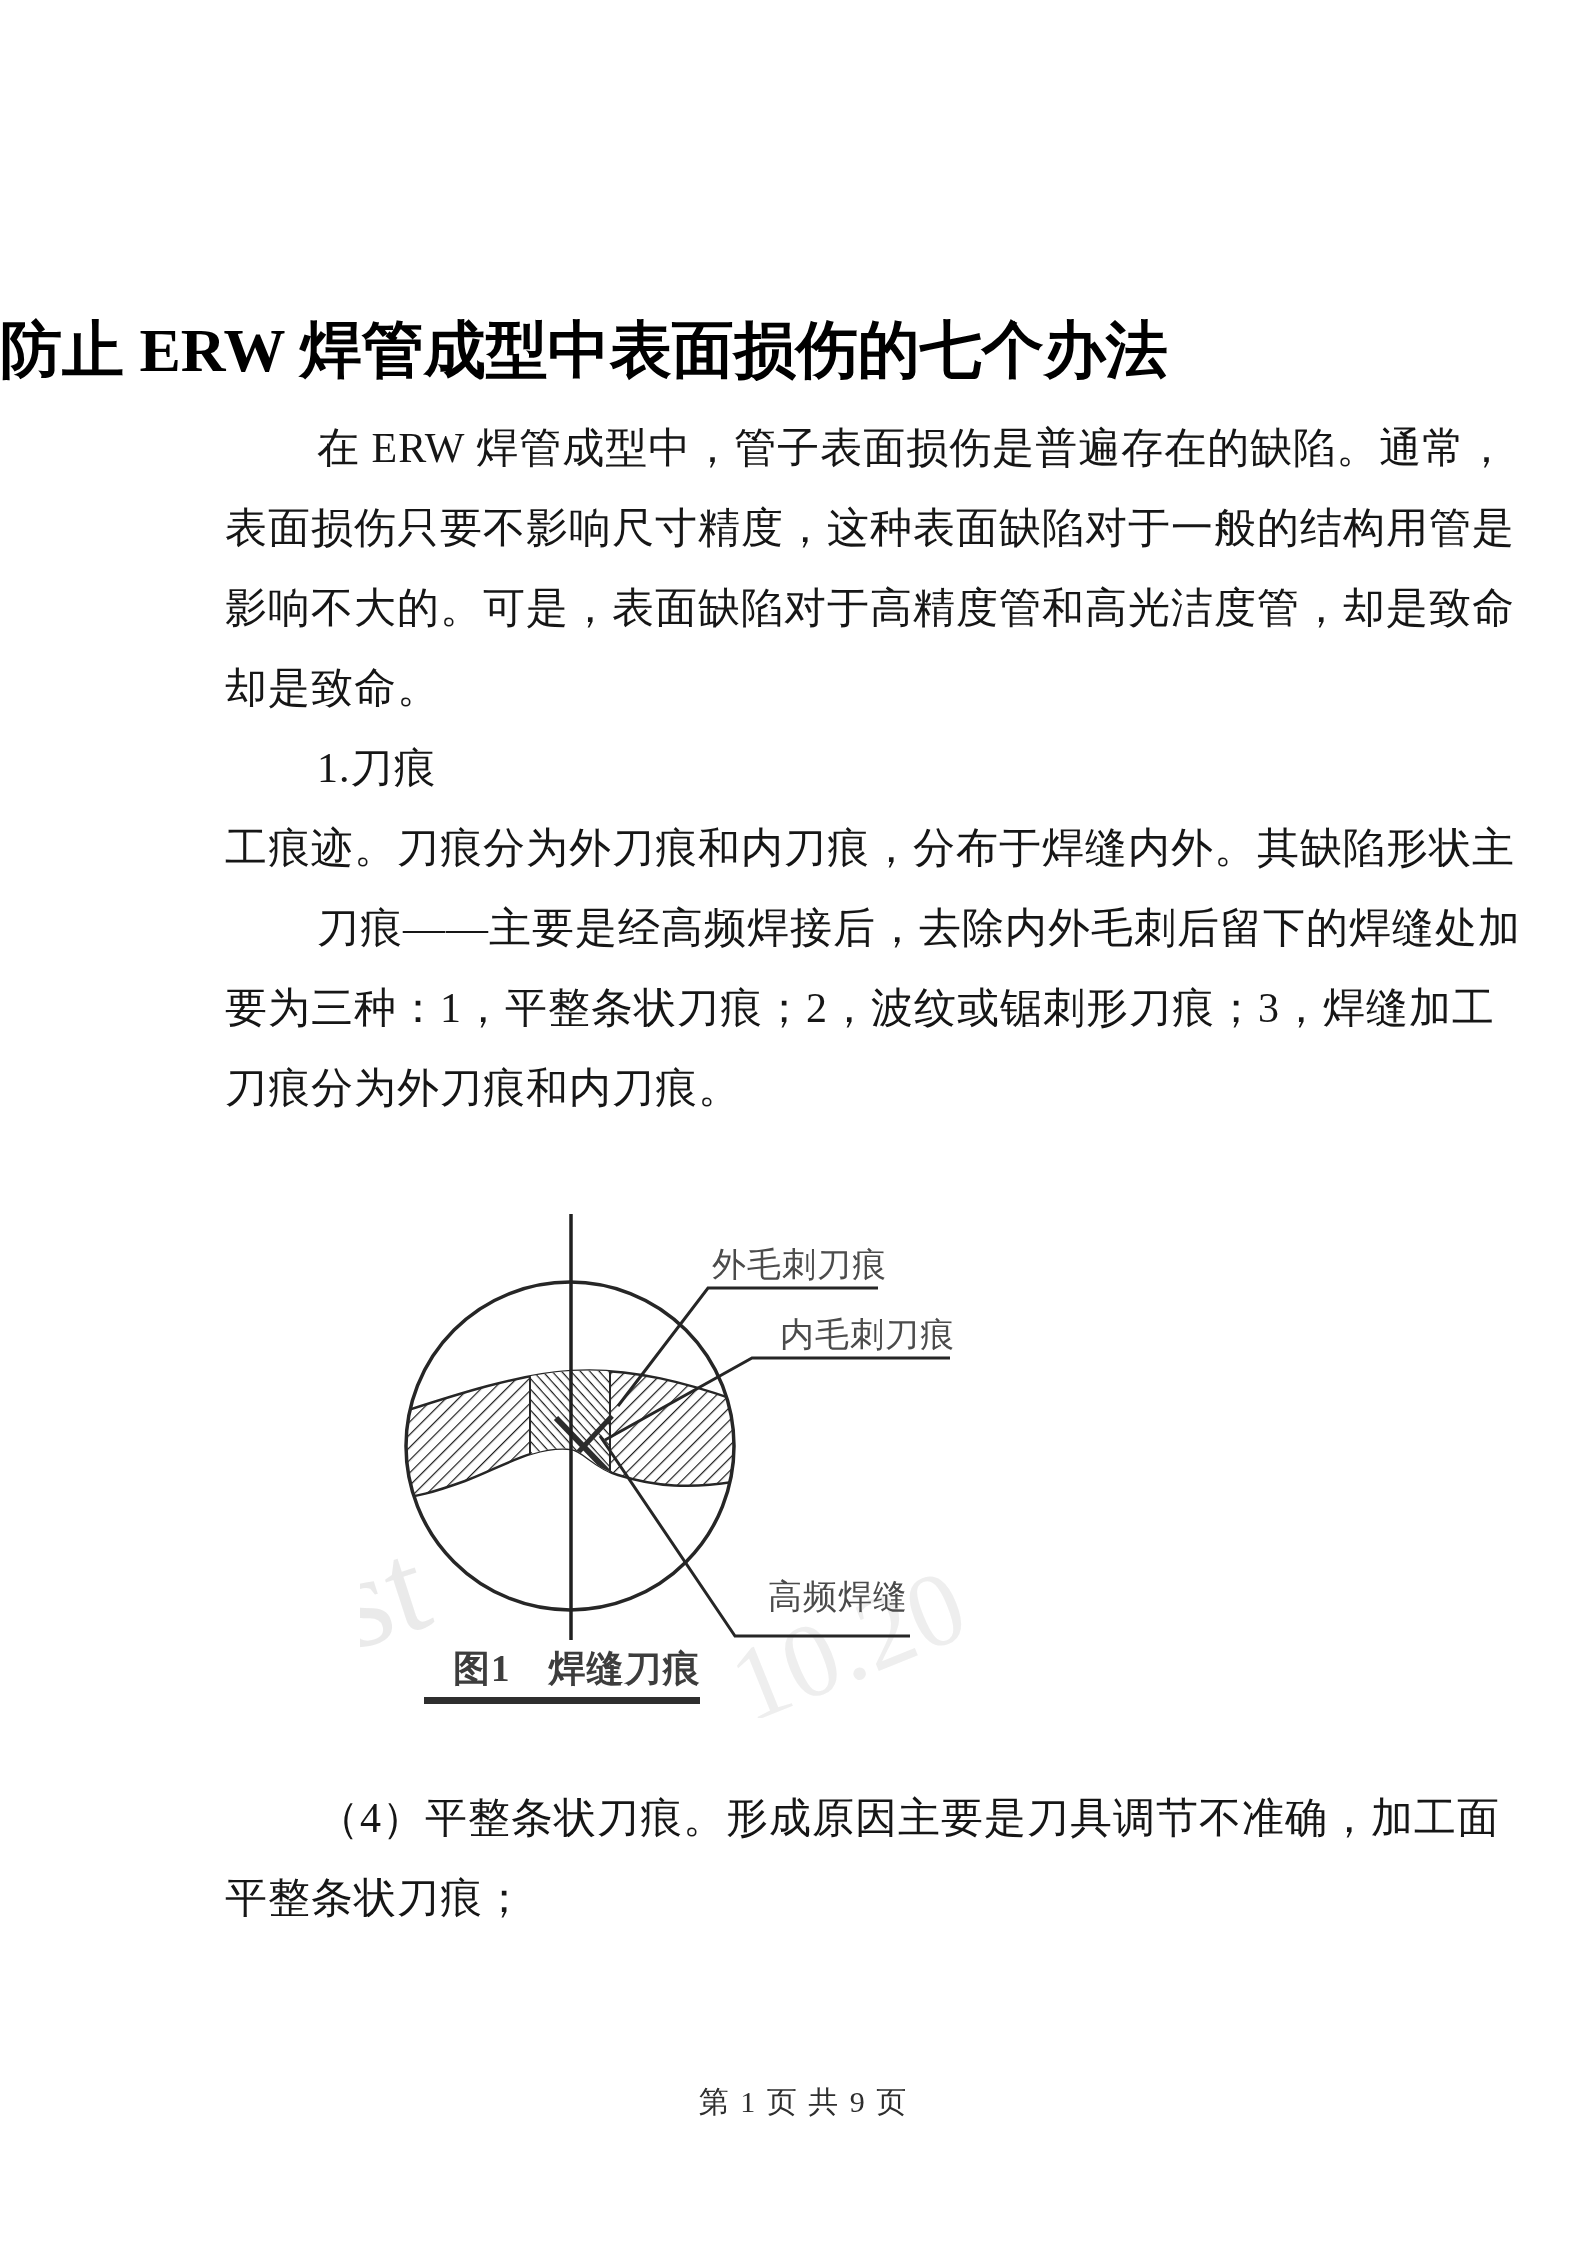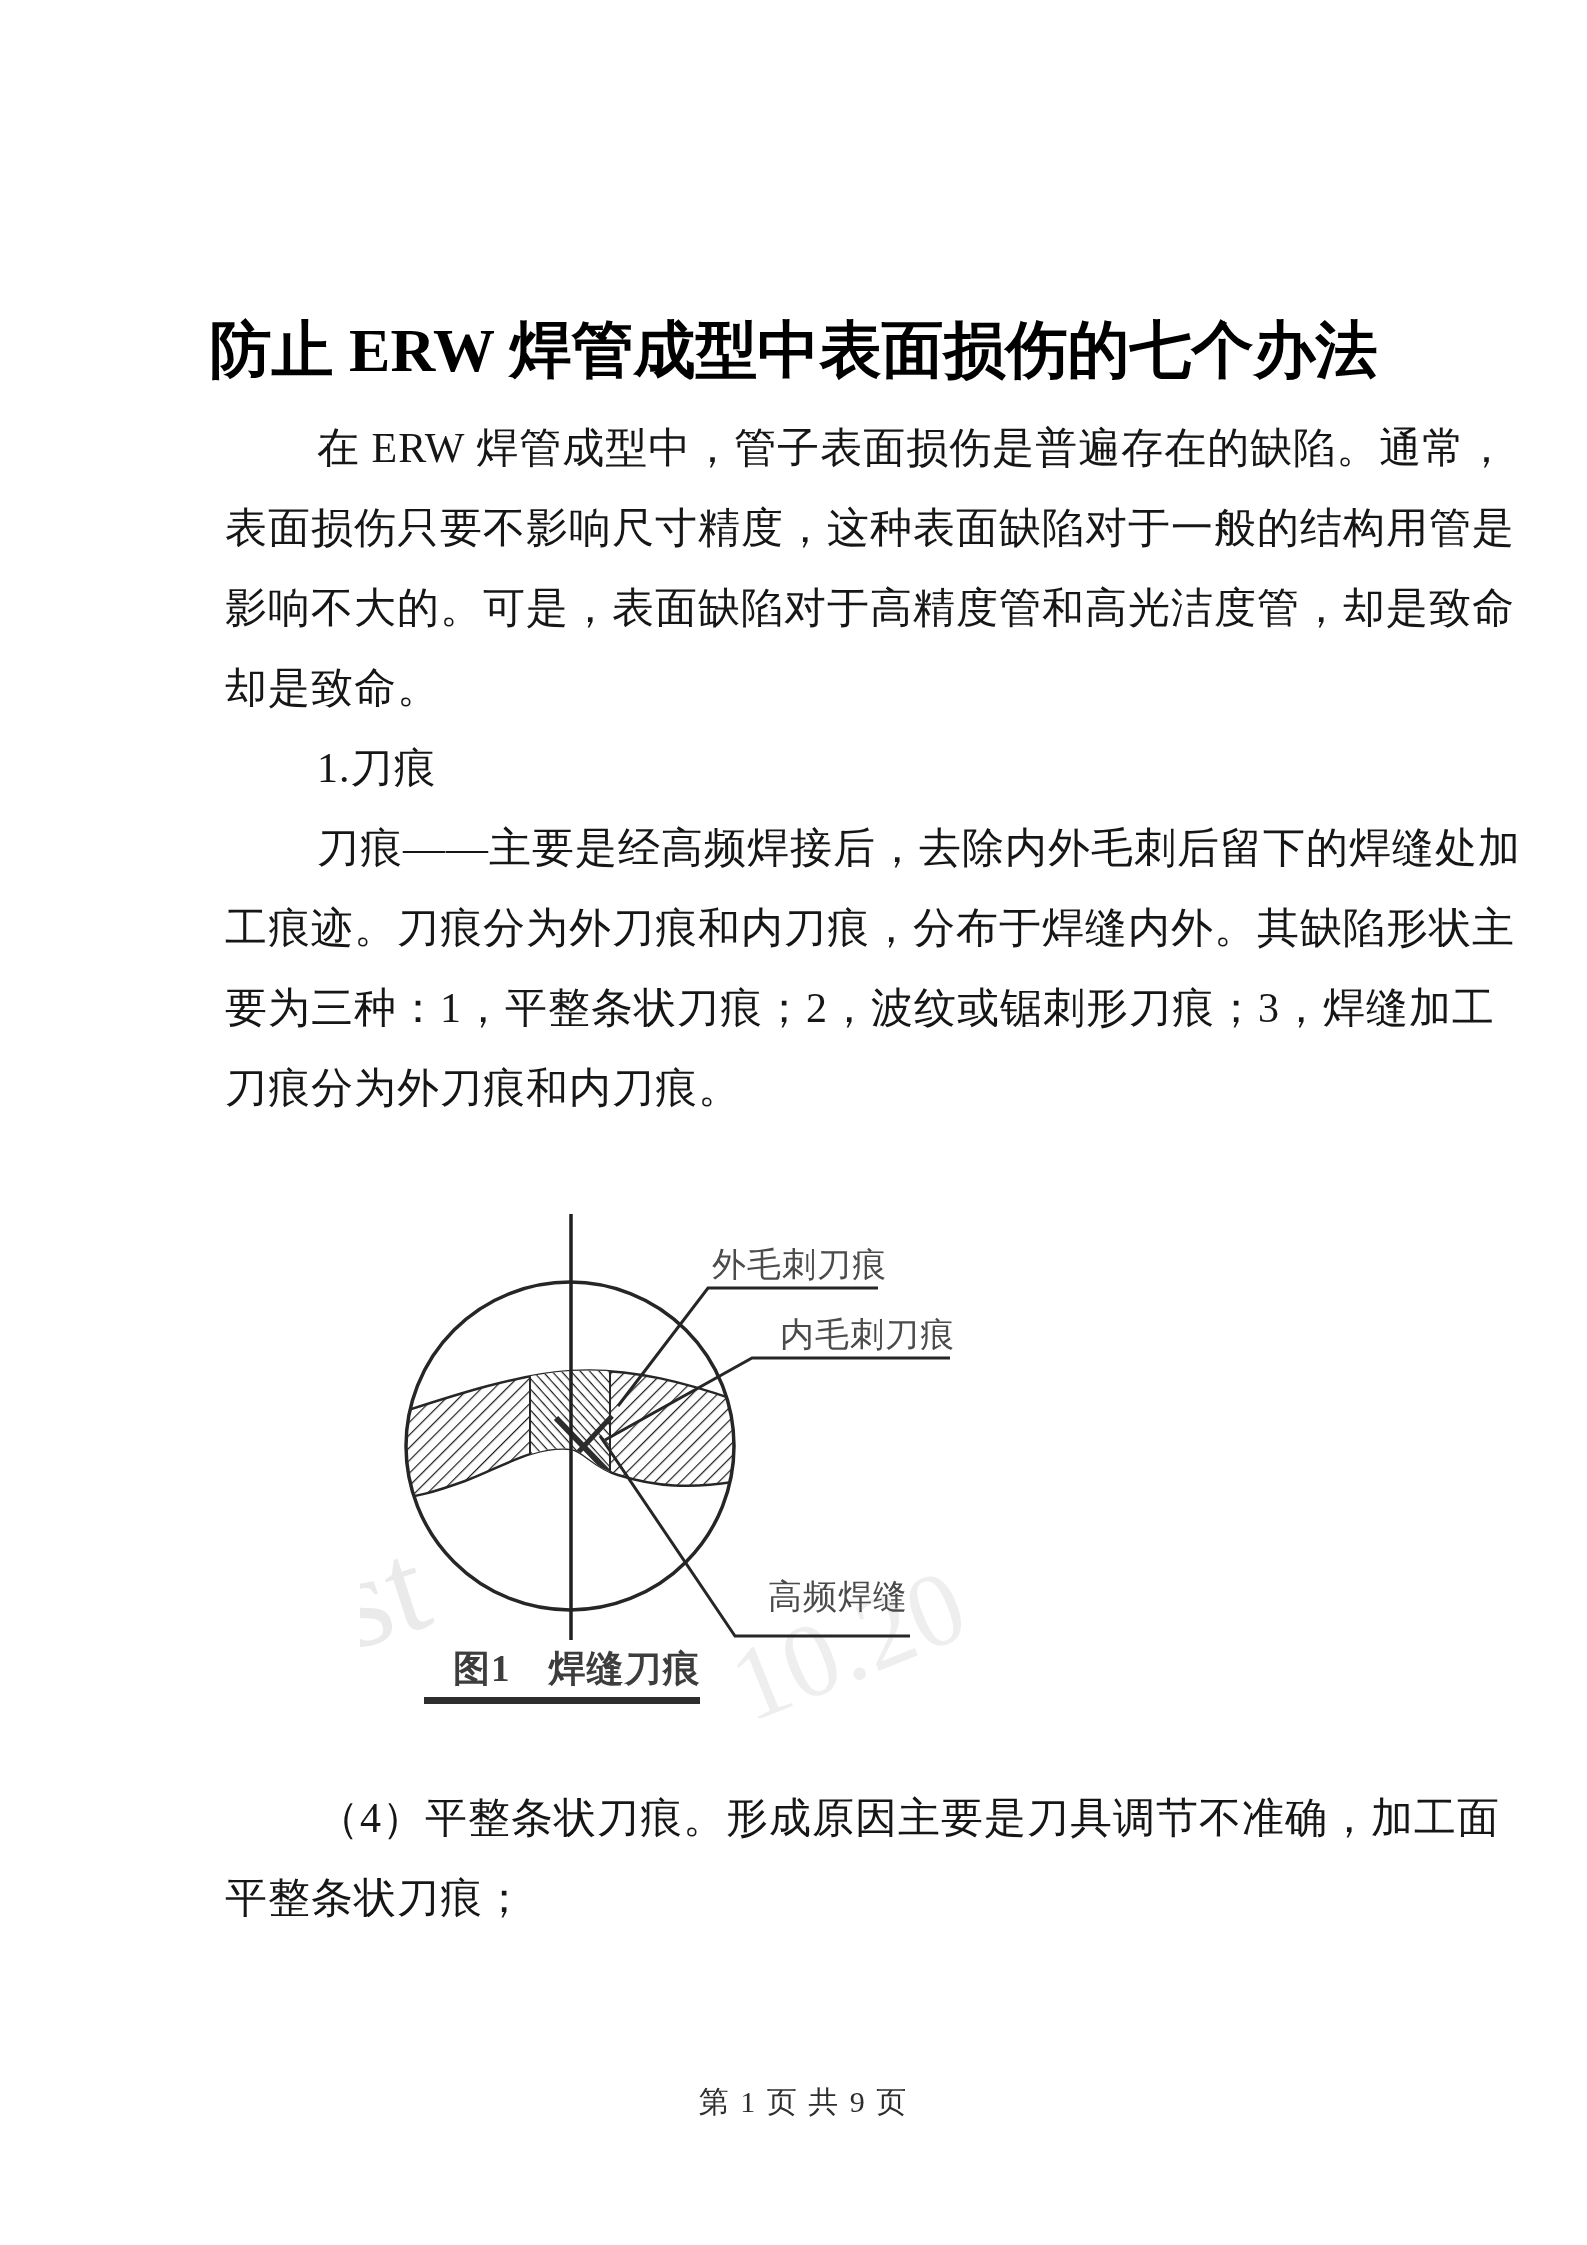--- a/index.html
+++ b/index.html
@@ -6,21 +6,20 @@
   .page{
     position:relative;
     width:1587px;height:2245px;
     background:#ffffff;
     font-family:"Liberation Serif","DejaVu Serif",serif;
     color:#161616;
     overflow:hidden;
   }
   .doc-title{
     position:absolute;top:258px;left:0;right:0;
-    text-align:center;
     font-size:62px;font-weight:bold;line-height:100px;
     color:#000;
     white-space:nowrap;
   }
   .content{
     position:absolute;top:408px;left:225px;width:1152px;
     font-size:42px;letter-spacing:1px;
   }
   .line{
     height:80px;line-height:80px;
@@ -57,22 +56,22 @@
 
   <div class="content">
     <div class="line fill indent">在 ERW 焊管成型中，管子表面损伤是普遍存在的缺陷。通常，</div>
     <div class="line fill">表面损伤只要不影响尺寸精度，这种表面缺陷对于一般的结构用管是</div>
     <div class="line fill">影响不大的。可是，表面缺陷对于高精度管和高光洁度管，却是致命</div>
     <div class="line">却是致命。</div>
 
 
     <div class="line indent">1.刀痕</div>
 
+    <div class="line fill">工痕迹。刀痕分为外刀痕和内刀痕，分布于焊缝内外。其缺陷形状主</div>
     <div class="line fill indent">刀痕——主要是经高频焊接后，去除内外毛刺后留下的焊缝处加</div>
-    <div class="line fill">工痕迹。刀痕分为外刀痕和内刀痕，分布于焊缝内外。其缺陷形状主</div>
     <div class="line fill">要为三种：1，平整条状刀痕；2，波纹或锯刺形刀痕；3，焊缝加工</div>
     <div class="line">刀痕分为外刀痕和内刀痕。</div>
 
     <div class="figure-block">
       <svg class="figure-svg" width="660" height="540" viewBox="0 0 660 540" xmlns="http://www.w3.org/2000/svg">
         <defs>
           <pattern id="hatchMain" patternUnits="userSpaceOnUse" width="9" height="9" patternTransform="rotate(-45)">
             <line x1="0" y1="0" x2="9" y2="0" stroke="#1e1e1e" stroke-width="2.4"></line>
           </pattern>
           <pattern id="hatchCenter" patternUnits="userSpaceOnUse" width="7" height="7" patternTransform="rotate(48)">

